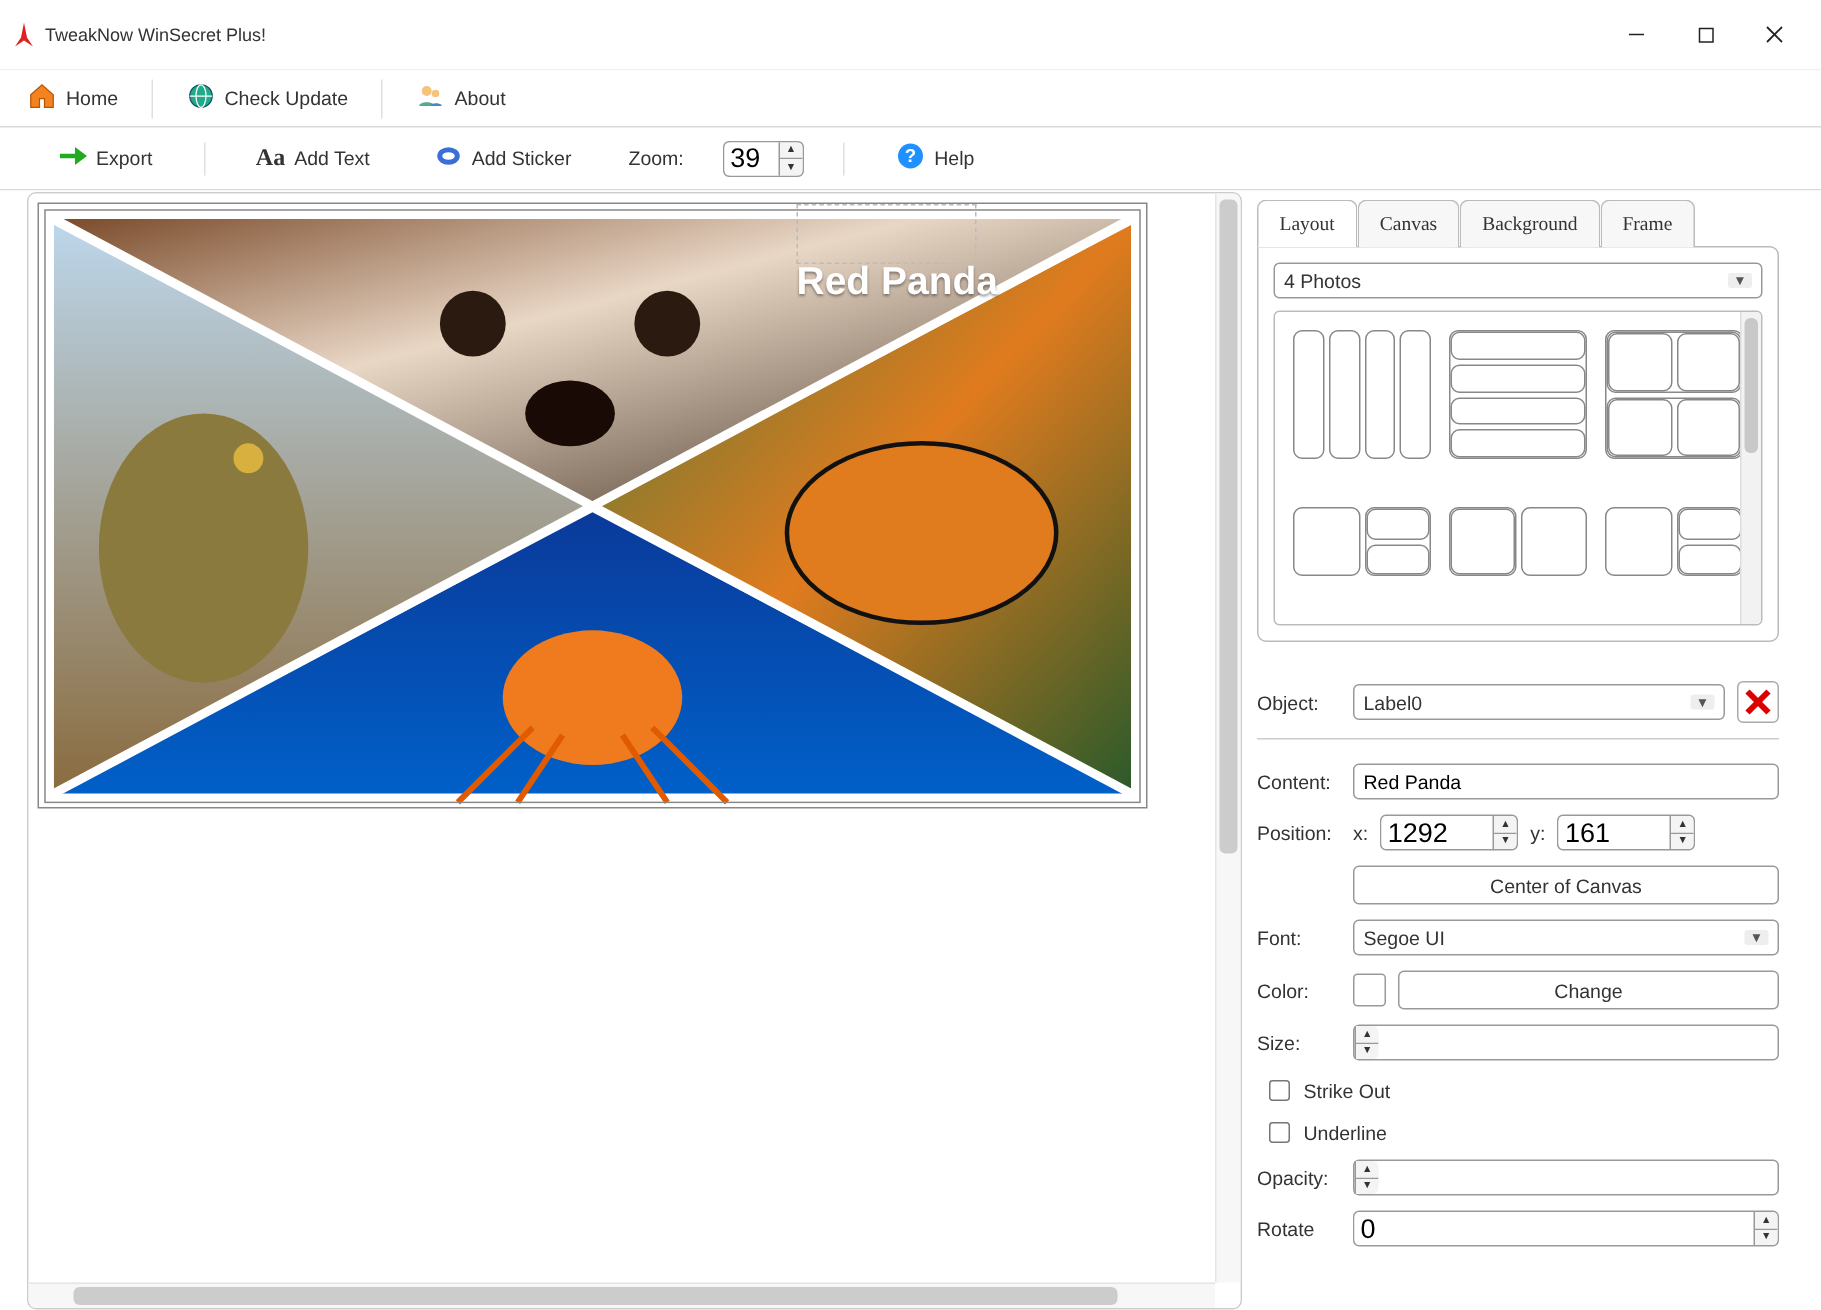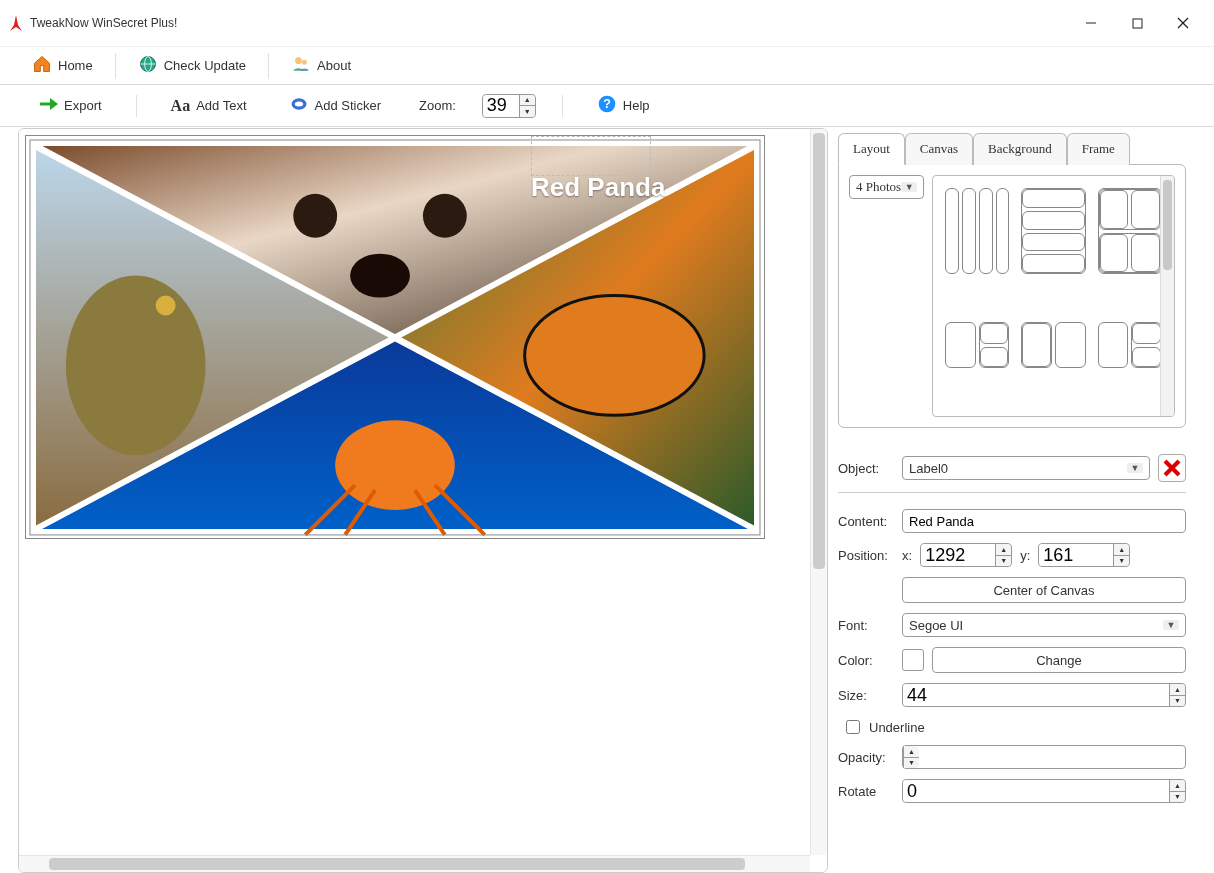--- a/index.html
+++ b/index.html
@@ -31,21 +31,21 @@
     color: #222; font-size: 14px;
   }
   
   .menubar {
     height: 38px;
     background: #fff;
     border-bottom: 1px solid #d9d9d9;
     display: flex;
     align-items: center;
     gap: 12px;
-    padding: 0 22px;
+    padding: 0 8px;
   }
   .menubar .mbtn {
     display: flex; align-items: center; gap: 6px;
     padding: 4px 10px; border-radius: 4px;
   }
   .menubar .sep { width:1px; height:26px; background:#e0e0e0; }
   .icon-home { width:20px;height:20px; }
   
   .toolbar {
     height: 42px;
@@ -117,21 +117,21 @@
   .tabs { display:flex;font-family:Liberation Serif, serif; }
   .tab {
     padding:7px 14px; font-size:13px;
     border:1px solid #bbb; border-bottom:none;
     background:#f7f7f7; border-radius:6px 6px 0 0;
     margin-right:0px; position:relative; top:1px;
   }
   .tab.active { background:#fff; border-bottom:1px solid #fff; }
   .tabpanel {
     border:1px solid #bbb; border-radius:0 6px 6px 6px; padding:10px; height:264px;
-    display:flex; flex-direction:row; gap:8px;font-family:Liberation Serif, serif;
+    display:flex; flex-direction:column; gap:8px;
   }
   .dropdown {
     height:24px; border:1px solid #999; border-radius:4px; background:#fff;
     display:flex; align-items:center; padding:0 6px; justify-content:space-between;
   }
   .dropdown .dd-arrow { font-size:9px; color:#555; background:#eee; width:16px; text-align:center; border-radius:2px; }
   .layout-grid {
     flex:1; border:1px solid #bbb; border-radius:4px; padding:10px;
     display:grid; grid-template-columns:repeat(3,1fr); gap:8px;
     overflow:hidden; position:relative; background:#fff;
@@ -467,28 +467,31 @@
         <span class="prop-label">Color:</span>
         <div class="swatch"></div>
         <div class="btn" style="flex:1">
           <span>Change</span>
         </div>
       </div>
 
       <div class="prop-row">
         <span class="prop-label">Size:</span>
         <div class="spinner" style="flex:1">
-          <input style="flex: 1 1 0%;" value="44">
           <div class="spin-btns">
               <div>▲</div>
               <div>▼</div>
             </div>
         </div>
       </div>
 
+      <div class="check">
+        <input type="checkbox" style="">
+        <span>Strike Out</span>
+      </div>
       <div class="check">
         <input type="checkbox" style="">
         <span>Underline</span>
       </div>
 
       <div class="prop-row">
         <span class="prop-label">Opacity:</span>
         <div class="spinner" style="flex:1">
           <div class="spin-btns">
               <div>▲</div>

